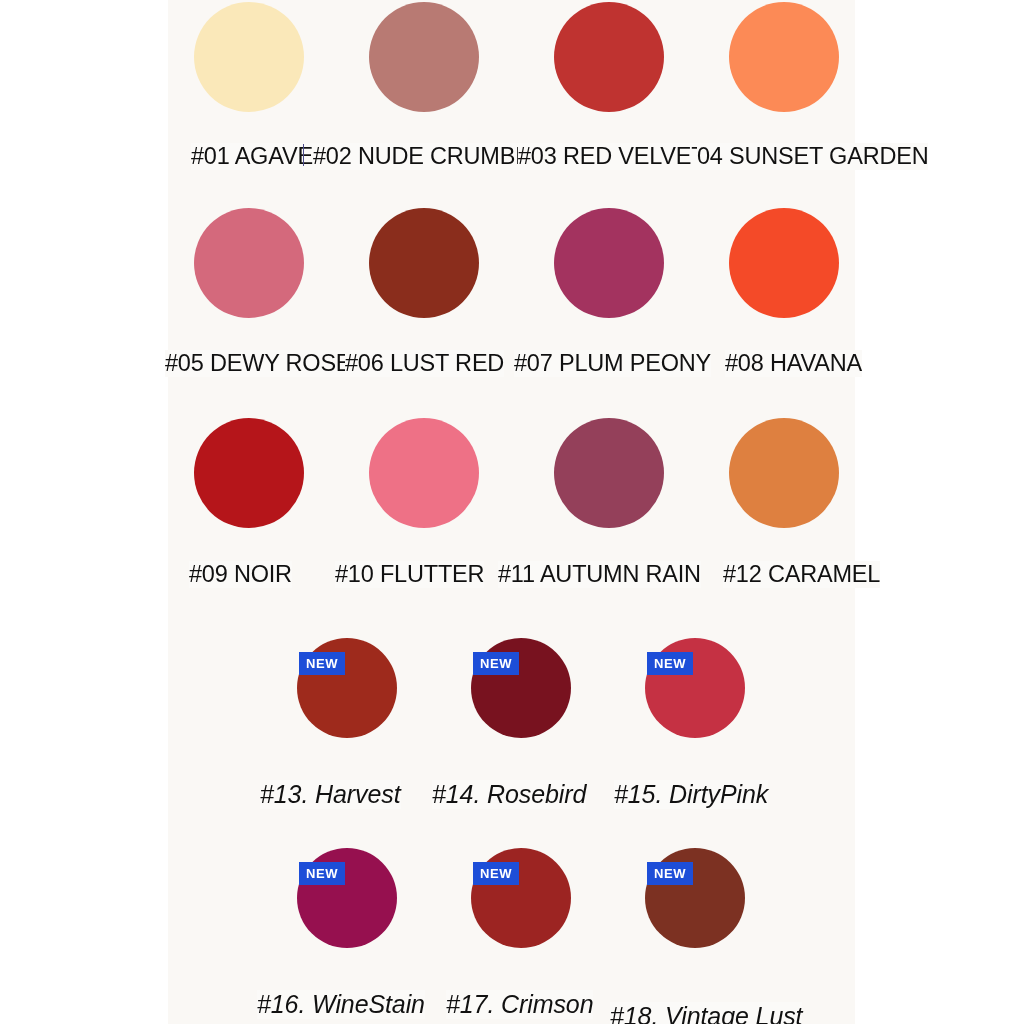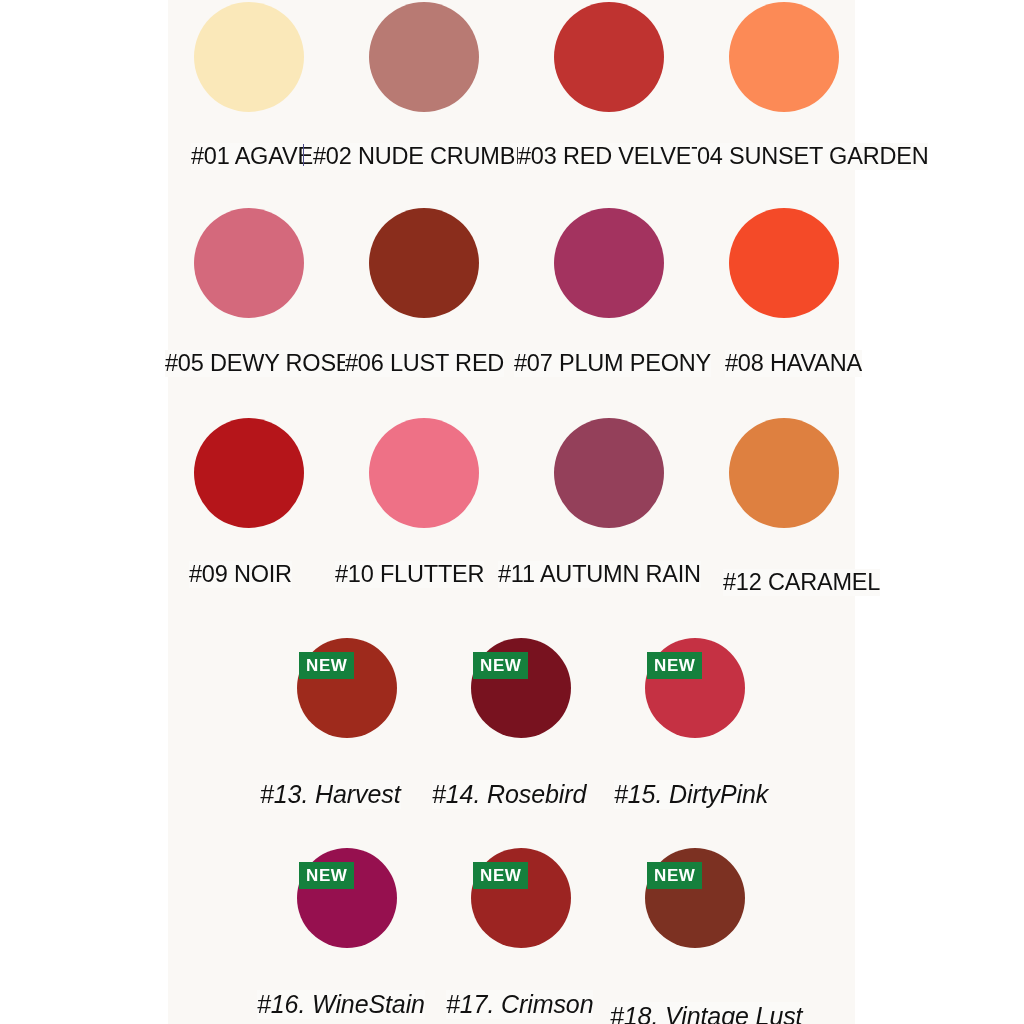--- a/index.html
+++ b/index.html
@@ -56,23 +56,23 @@
     display: block;
     border-radius: 50%;
     width: 100%;
     height: 100%;
   }
 
   .new-badge {
     position: absolute;
     left: 2px;
     top: 14px;
-    background: #15803d;
+    background: #1d4ed8;
     color: #ffffff;
-    font-size: 17px;
+    font-size: 13px;
     font-weight: bold;
     letter-spacing: 0.6px;
     line-height: 1;
     padding: 5px 7px 5px 7px;
     font-family: "Liberation Sans", sans-serif;
     z-index: 4;
   }
 
   .label {
     position: absolute;
@@ -193,21 +193,21 @@
 
     <div class="swatch-cell" style="left:729px; width:110px;">
       <span class="dot-wrap" style="width:110px;height:110px;">
         <span class="dot" style="background:#de8040;"></span>
       </span>
     </div>
 
     <div class="label upper" style="left:189px; top:143px;">#09 NOIR</div>
     <div class="label upper" style="left:335px; top:143px;">#10 FLUTTER</div>
     <div class="label upper" style="left:498px; top:143px;">#11 AUTUMN RAIN</div>
-    <div class="label upper" style="left:723px; top:151px;text-align:right;">#12 CARAMEL</div>
+    <div class="label upper" style="left:723px; top:143px;text-align:right;">#12 CARAMEL</div>
   </div>
 
   <div class="row" style="top:638px;">
 
     <div class="swatch-cell" style="left:297px; width:100px;">
       <span class="dot-wrap" style="width:100px;height:100px;">
         <span class="dot" style="background:#9e2a1c;"></span>
         <span class="new-badge">NEW</span>
       </span>
     </div>

